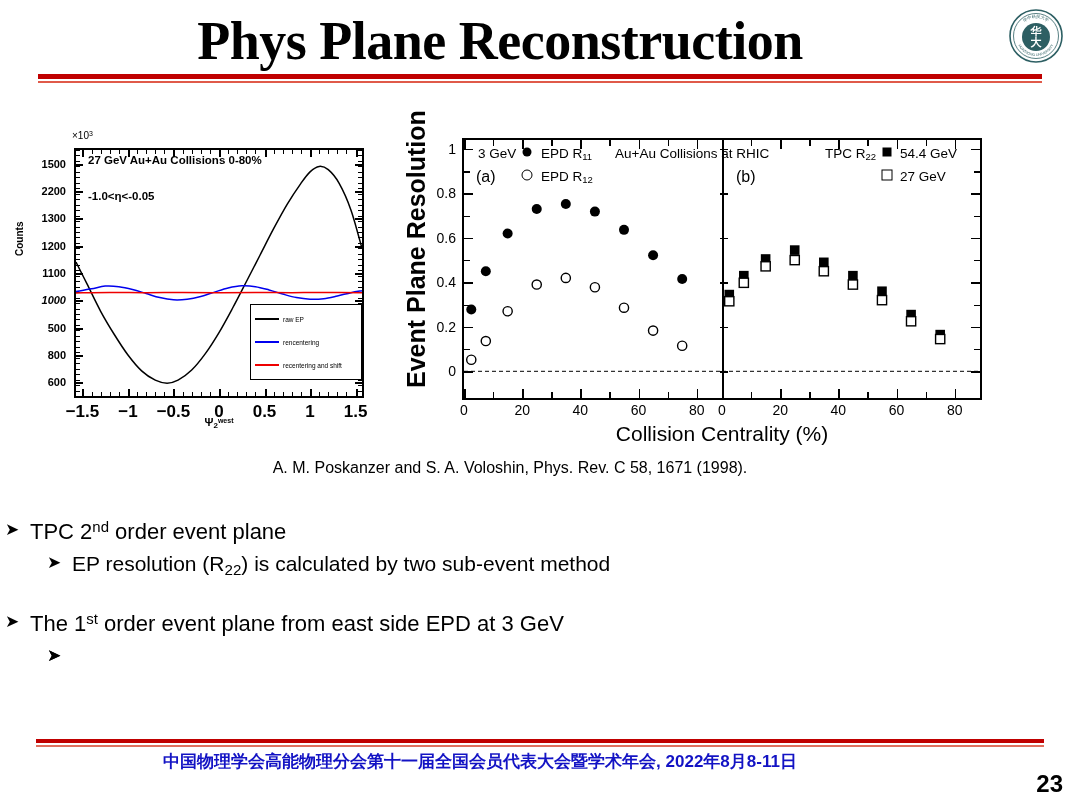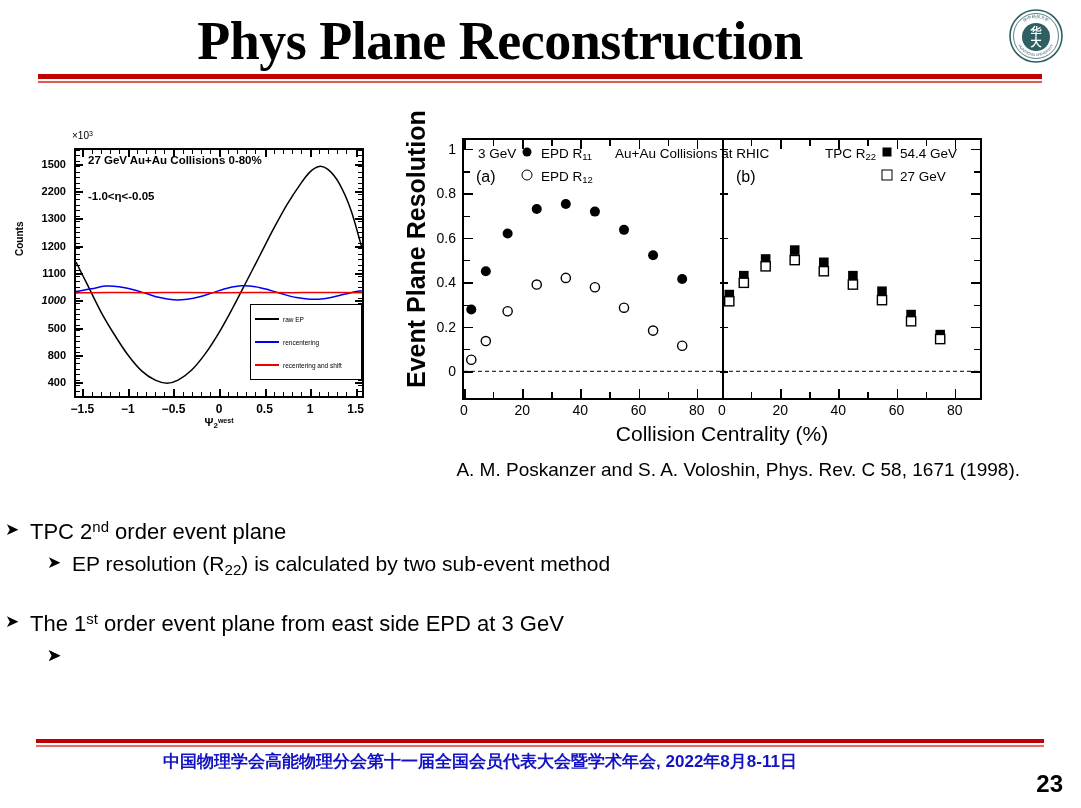--- a/index.html
+++ b/index.html
@@ -36,21 +36,21 @@
   .lp-frame{position:absolute;left:52px;top:20px;width:290px;height:250px;
             border:2px solid #000;background:#fff;box-sizing:border-box;}
   .lp-exp{position:absolute;left:50px;top:2px;font-size:10px;color:#000;}
   .lp-exp sup{font-size:7px;}
   .lp-ylab{
     position:absolute;left:-8px;top:128px;font-size:10px;font-weight:bold;
     transform:rotate(-90deg);transform-origin:left top;white-space:nowrap;
   }
   .lp-ytick{position:absolute;right:0;font-size:11px;font-weight:bold;
             text-align:right;width:44px;transform:translateY(-50%);}
-  .lp-xtick{position:absolute;top:274px;font-size:12px;font-weight:bold;
+  .lp-xtick{position:absolute;top:274px;font-size:17px;font-weight:bold;
             transform:translateX(-50%);}
   .lp-xlab{position:absolute;top:288px;left:197px;font-size:11px;font-weight:bold;
            transform:translateX(-50%);}
   .lp-xlab sub{font-size:8px;}
   .lp-xlab sup{font-size:7px;}
   .lp-ann1{position:absolute;left:66px;top:26px;font-size:11.5px;font-weight:bold;}
   .lp-ann2{position:absolute;left:66px;top:62px;font-size:11.5px;font-weight:bold;}
   .lp-legend{position:absolute;left:228px;top:176px;width:112px;height:76px;
              border:1px solid #000;background:#fff;box-sizing:border-box;}
   .lp-leg-row{position:absolute;left:4px;height:16px;display:flex;align-items:center;gap:4px;}
@@ -72,22 +72,22 @@
   .rp-xlabel{position:absolute;top:300px;left:322px;font-size:21px;
              transform:translateX(-50%);white-space:nowrap;}
   .rp-txt{position:absolute;font-size:13.5px;white-space:nowrap;}
   .rp-txt sub{font-size:9.5px;}
   .rp-panel-lab{position:absolute;font-size:16px;}
   .dot{position:absolute;border-radius:50%;transform:translate(-50%,-50%);}
   .sq{position:absolute;transform:translate(-50%,-50%);}
 
   
   .citation{
-    position:absolute;left:0;top:459px;width:1020px;text-align:right;
-    font-size:19px;color:#000;
+    position:absolute;left:0;top:459px;width:1020px;text-align:center;
+    font-size:16px;color:#000;
   }
 
   
   .bullets{position:absolute;left:0;top:516px;width:1081px;}
   .b1{position:relative;padding-left:30px;font-size:22px;color:#000;margin-bottom:2px;line-height:1.42;}
   .b2{position:relative;padding-left:72px;font-size:21px;color:#000;margin-bottom:2px;line-height:1.42;}
   .arrow{position:absolute;font-size:17px;color:#000;}
   .b1 .arrow{left:5px;top:2px;}
   .b2 .arrow{left:47px;top:2px;}
   .spacer{height:26px;}
@@ -137,21 +137,21 @@
     </svg>
   </div>
 
   <div class="figure-area">
 
     <div class="lplot">
       <div class="lp-exp">×10<sup>3</sup></div>
       <div class="lp-ylab">Counts</div>
       <div class="lp-frame"></div>
       <div id="lp-ticks">
-          <div class="lp-ytick" style="left: 0px; top: 254.333px;">400</div>
+          <div class="lp-ytick" style="left: 0px; top: 254.333px;">600</div>
           <div style="position: absolute; top: 254.333px; width: 7px; height: 2px; background: rgb(0, 0, 0); left: 54px;"></div>
           <div style="position: absolute; top: 254.333px; width: 7px; height: 2px; background: rgb(0, 0, 0); left: 333px;"></div>
           <div class="lp-ytick" style="left: 0px; top: 227px;">800</div>
           <div style="position: absolute; top: 227px; width: 7px; height: 2px; background: rgb(0, 0, 0); left: 54px;"></div>
           <div style="position: absolute; top: 227px; width: 7px; height: 2px; background: rgb(0, 0, 0); left: 333px;"></div>
           <div class="lp-ytick" style="left: 0px; top: 199.667px;">500</div>
           <div style="position: absolute; top: 199.667px; width: 7px; height: 2px; background: rgb(0, 0, 0); left: 54px;"></div>
           <div style="position: absolute; top: 199.667px; width: 7px; height: 2px; background: rgb(0, 0, 0); left: 333px;"></div>
           <div class="lp-ytick" style="left: 0px; top: 172.333px; font-style: italic;">1000</div>
           <div style="position: absolute; top: 172.333px; width: 7px; height: 2px; background: rgb(0, 0, 0); left: 54px;"></div>

